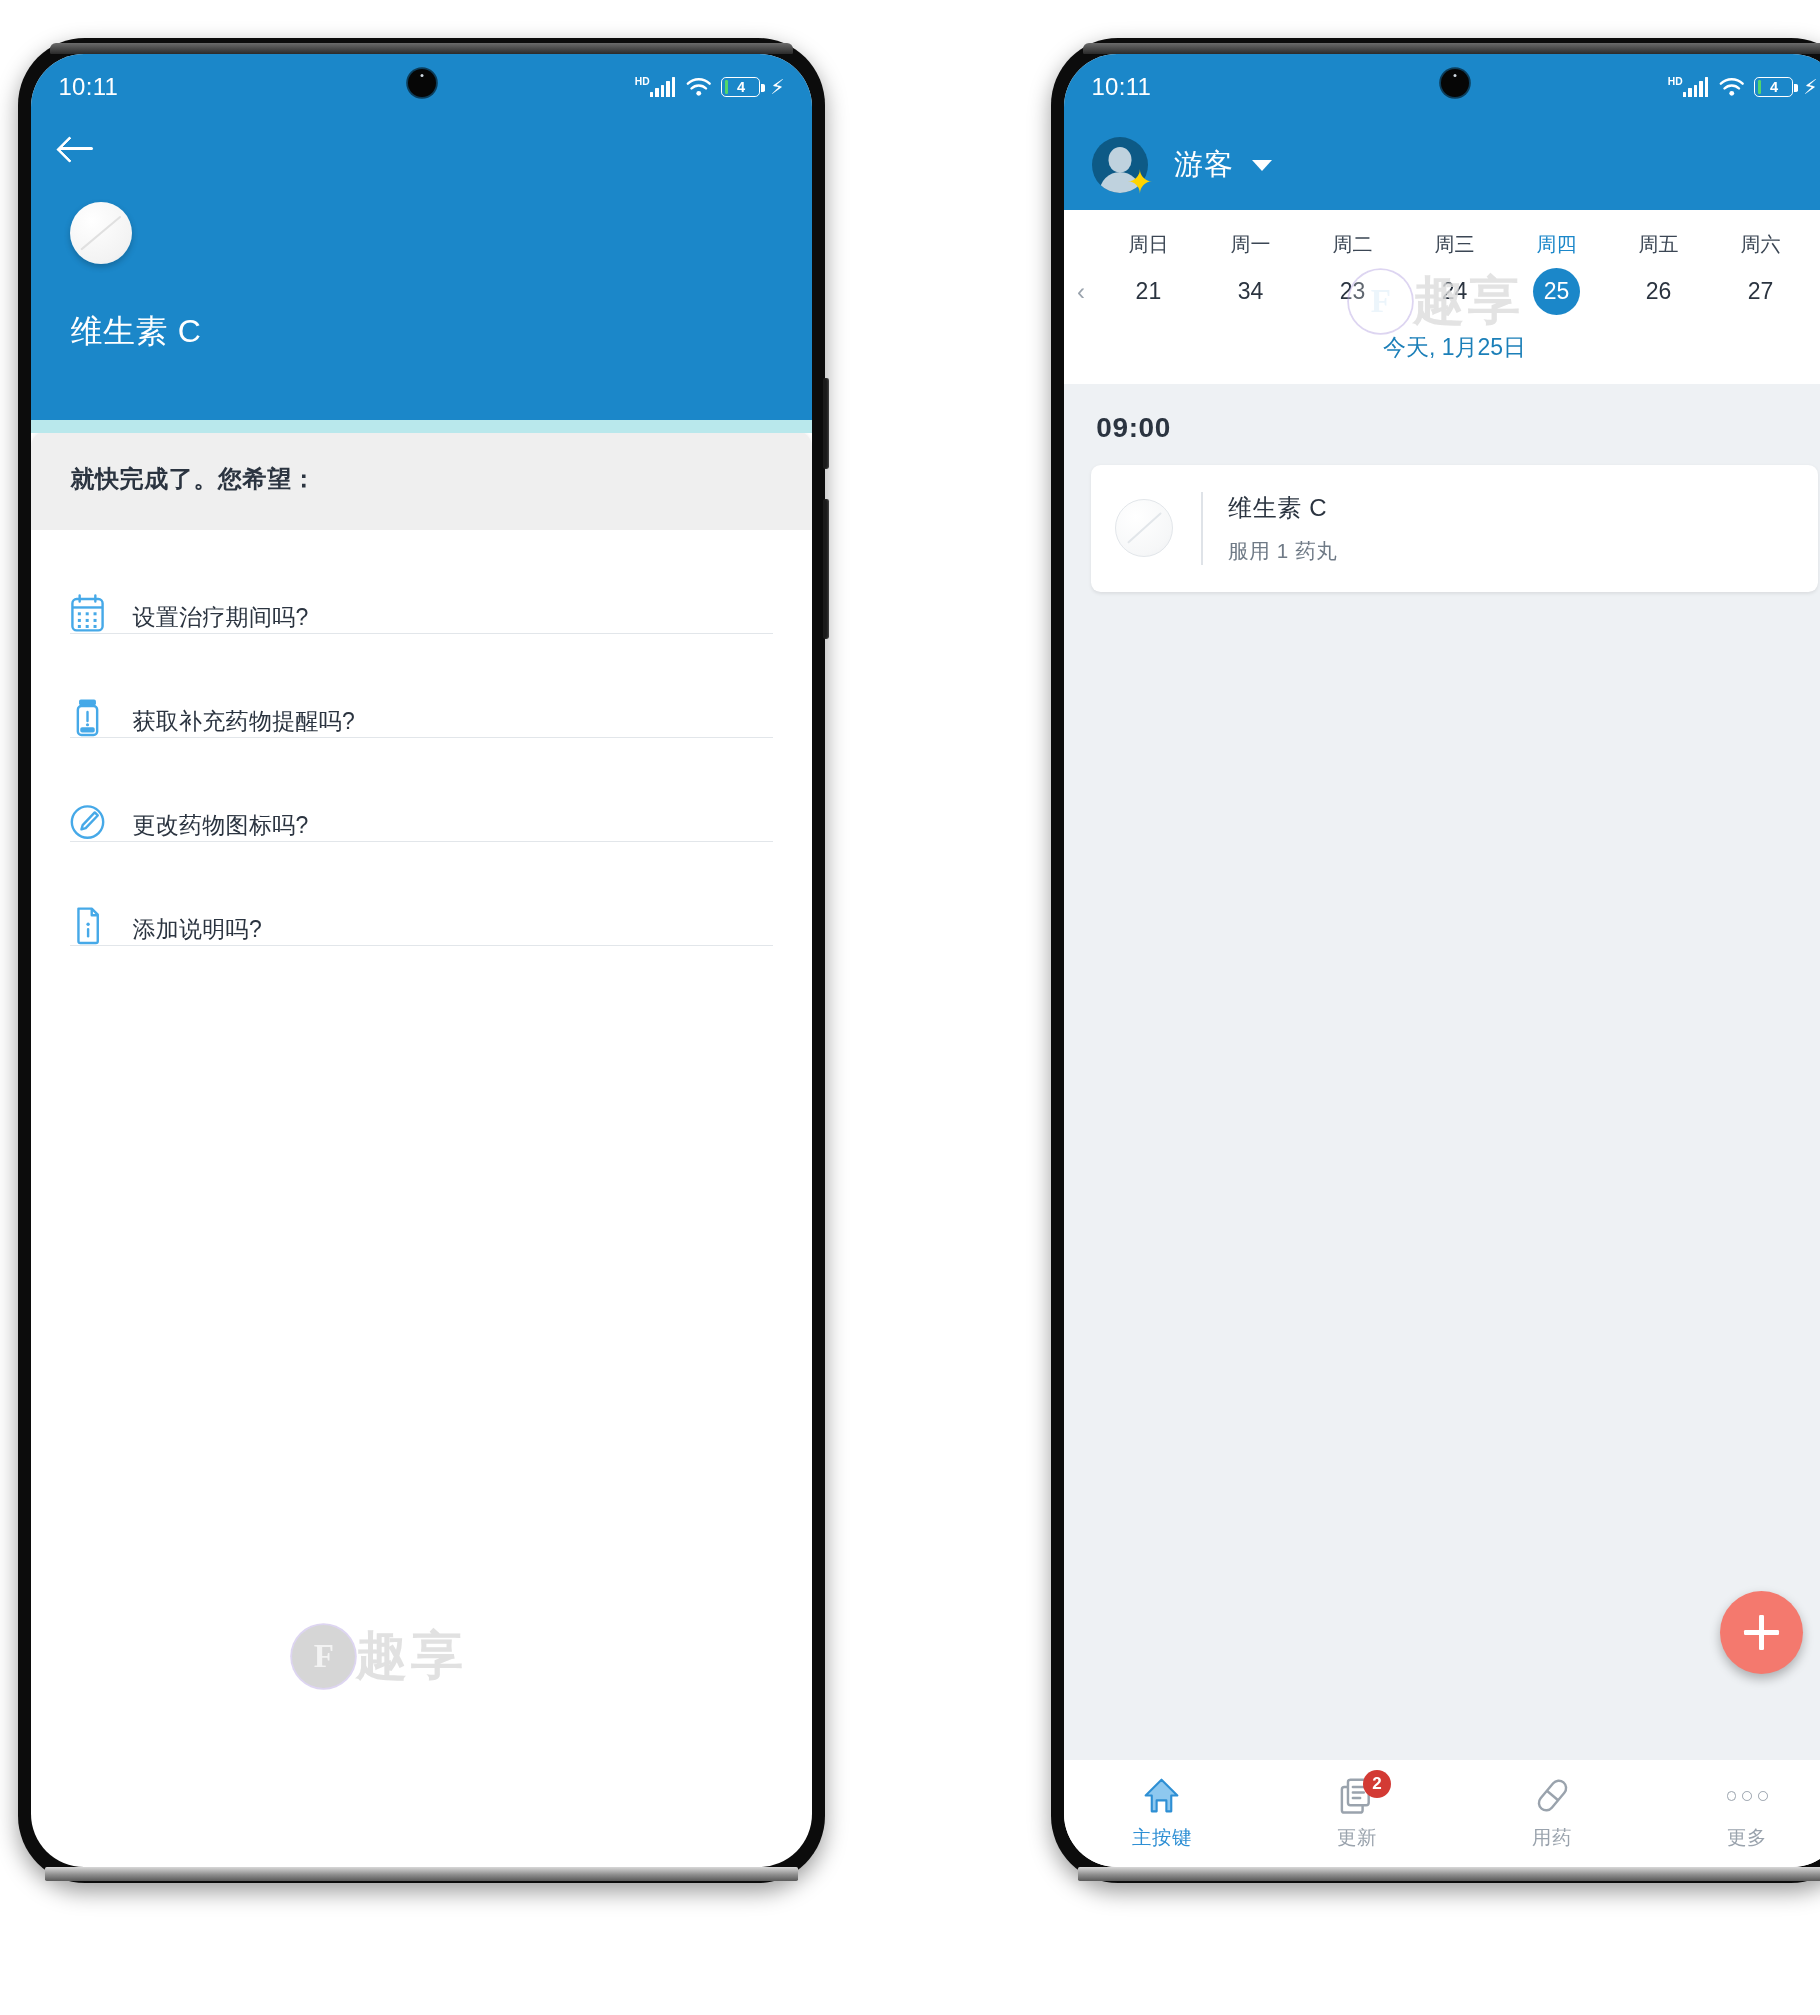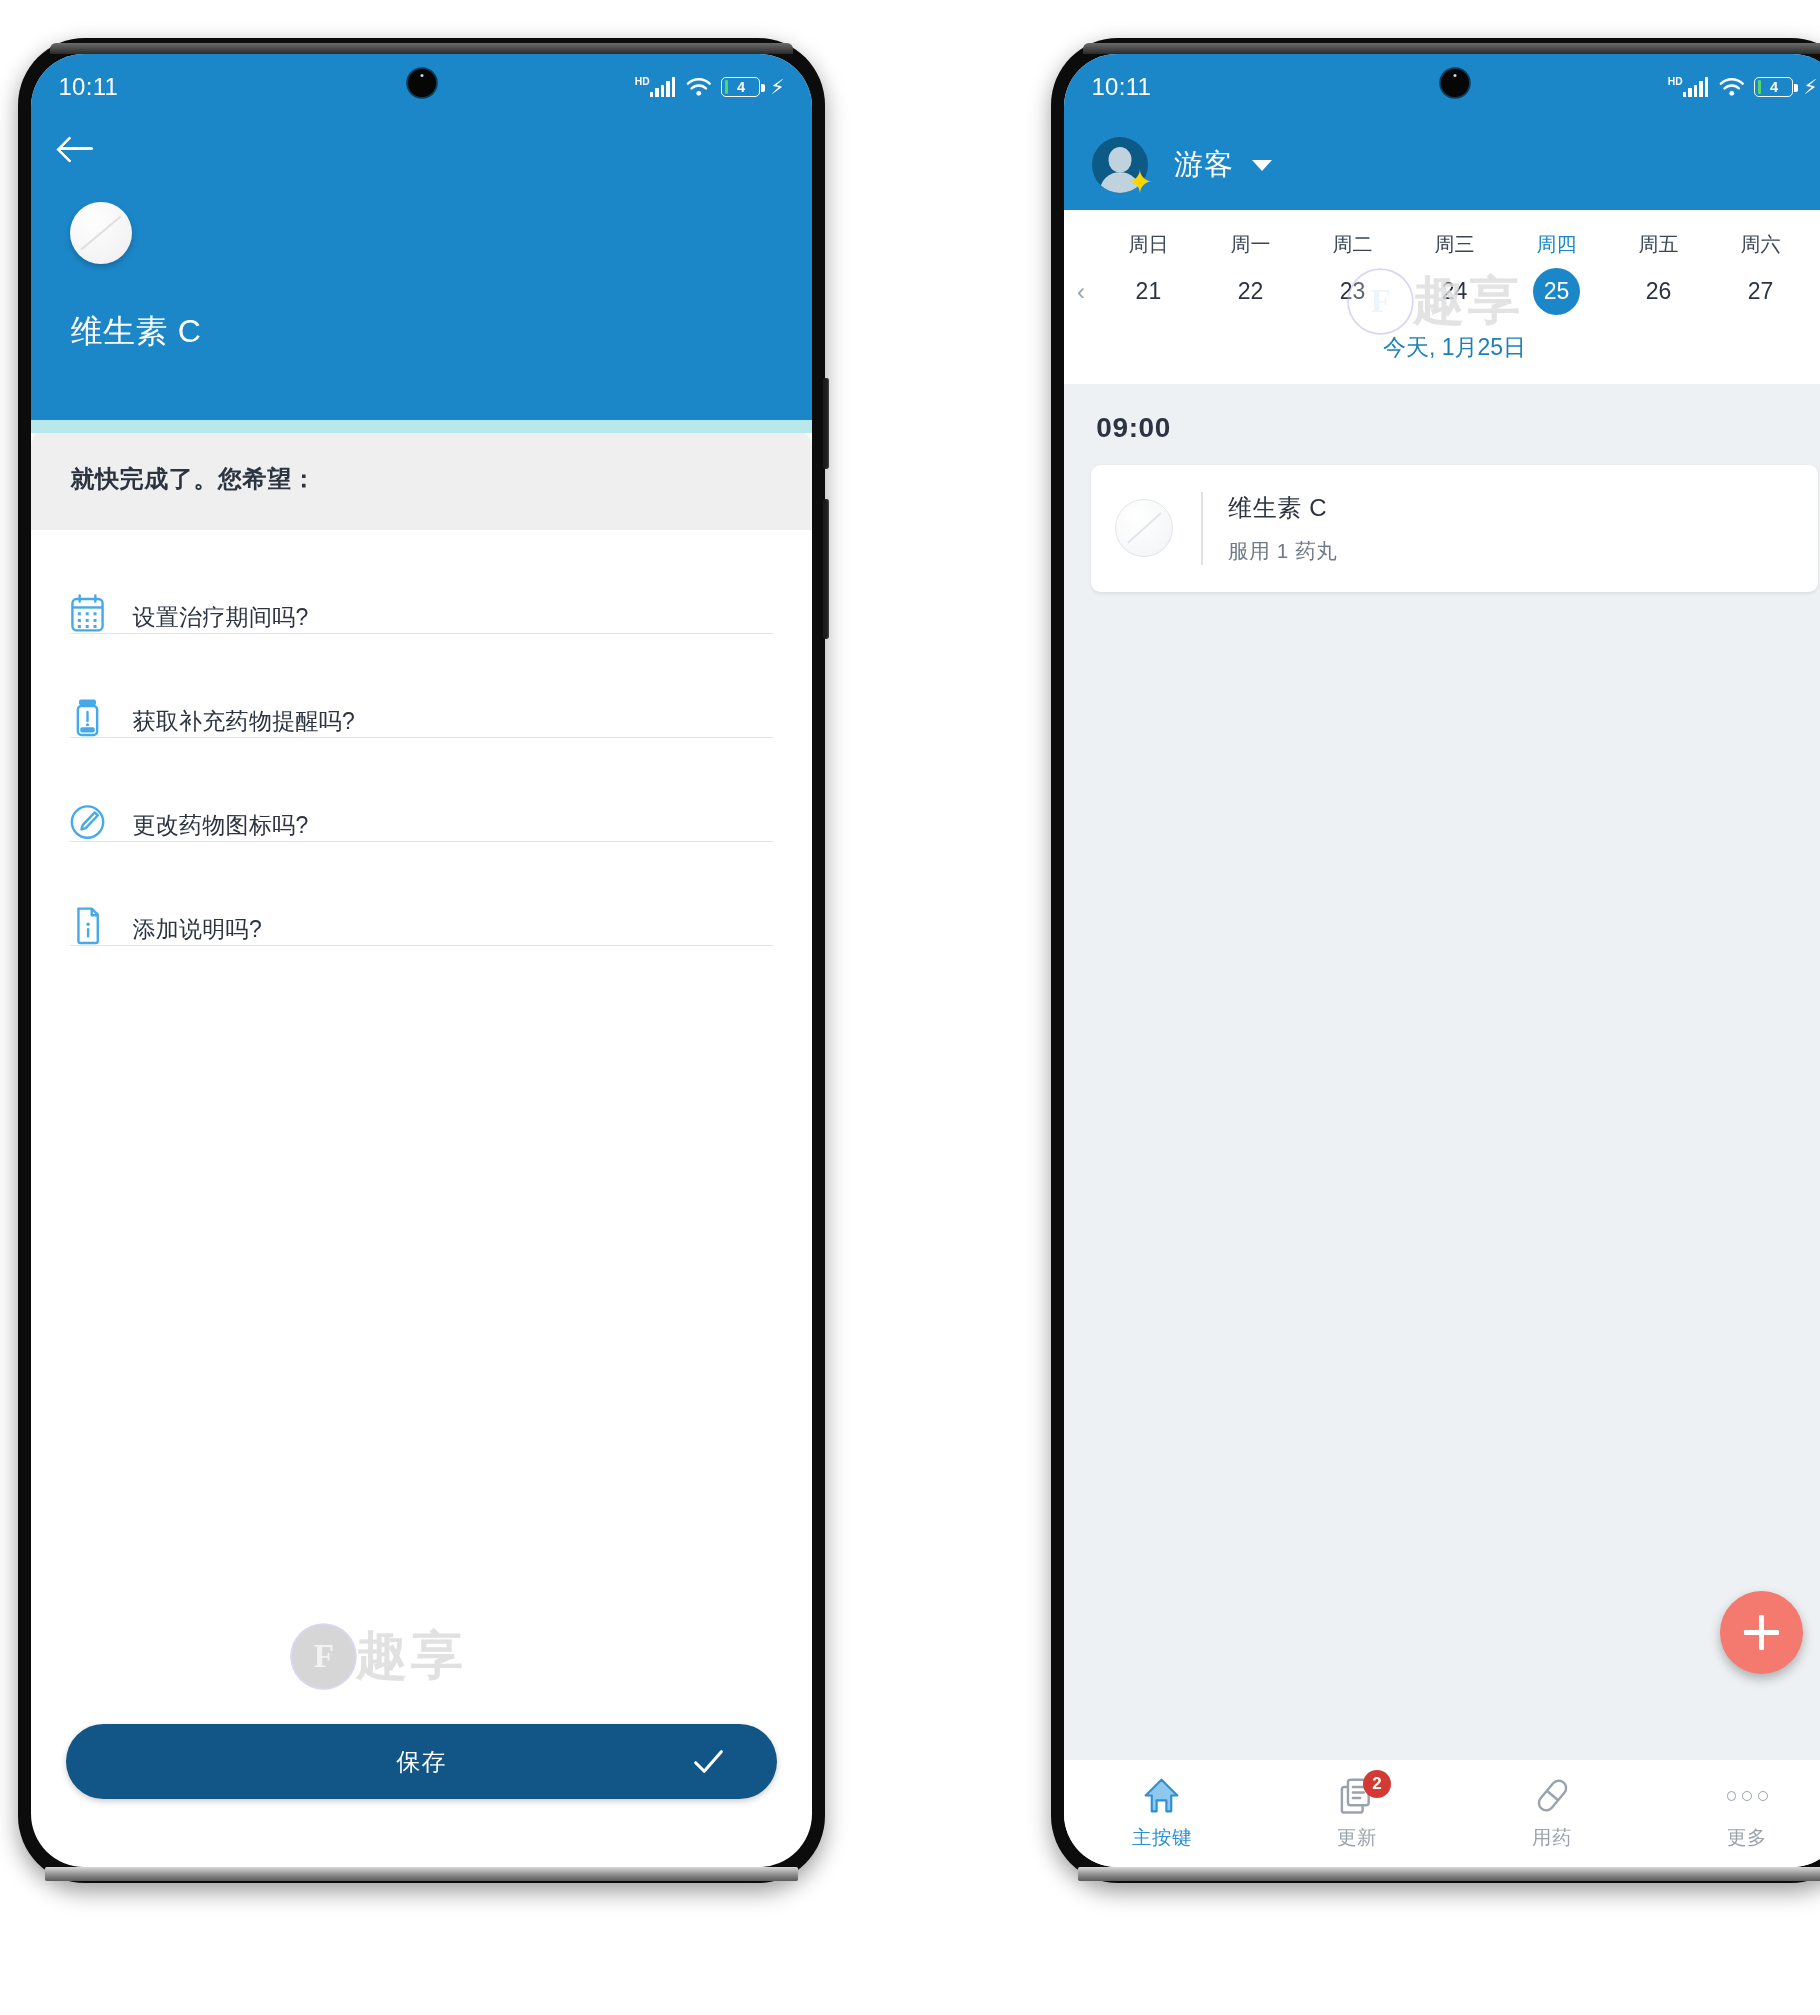--- a/index.html
+++ b/index.html
@@ -330,30 +330,20 @@
             <span class="opt-label">添加说明吗?</span>
           </div>
 
         </div>
 
         <div class="wm wm-left">
           <div class="wm-badge">F</div>
           <div class="wm-text">趣享</div>
         </div>
 
-        <div class="save-wrap">
-          <div class="save-btn">
-            <span>保存</span>
-            <span class="save-check">
-              <svg width="33" height="33" viewBox="0 0 54 54">
-                  <path d="M6 29 L20 43 L48 11" fill="none" stroke="#fff" stroke-width="5" stroke-linecap="round" stroke-linejoin="round"></path>
-                </svg>
-            </span>
-          </div>
-        </div>
 
       </div>
     </div>
   </div>
 
   <div class="phone phone-right">
 
     <div class="rail-notch"></div>
 
     <div class="screen">
@@ -437,21 +427,21 @@
           </div>
           <div class="wk-nums">
             <div class="wk-arrow">‹</div>
             <div class="wk-cell">
                 <div class="wk-num">
                   <span class="bub">21</span>
                 </div>
               </div>
             <div class="wk-cell">
                 <div class="wk-num">
-                  <span class="bub">22</span>
+                  <span class="bub">34</span>
                 </div>
               </div>
             <div class="wk-cell">
                 <div class="wk-num">
                   <span class="bub">23</span>
                 </div>
               </div>
             <div class="wk-cell">
                 <div class="wk-num">
                   <span class="bub">24</span>

